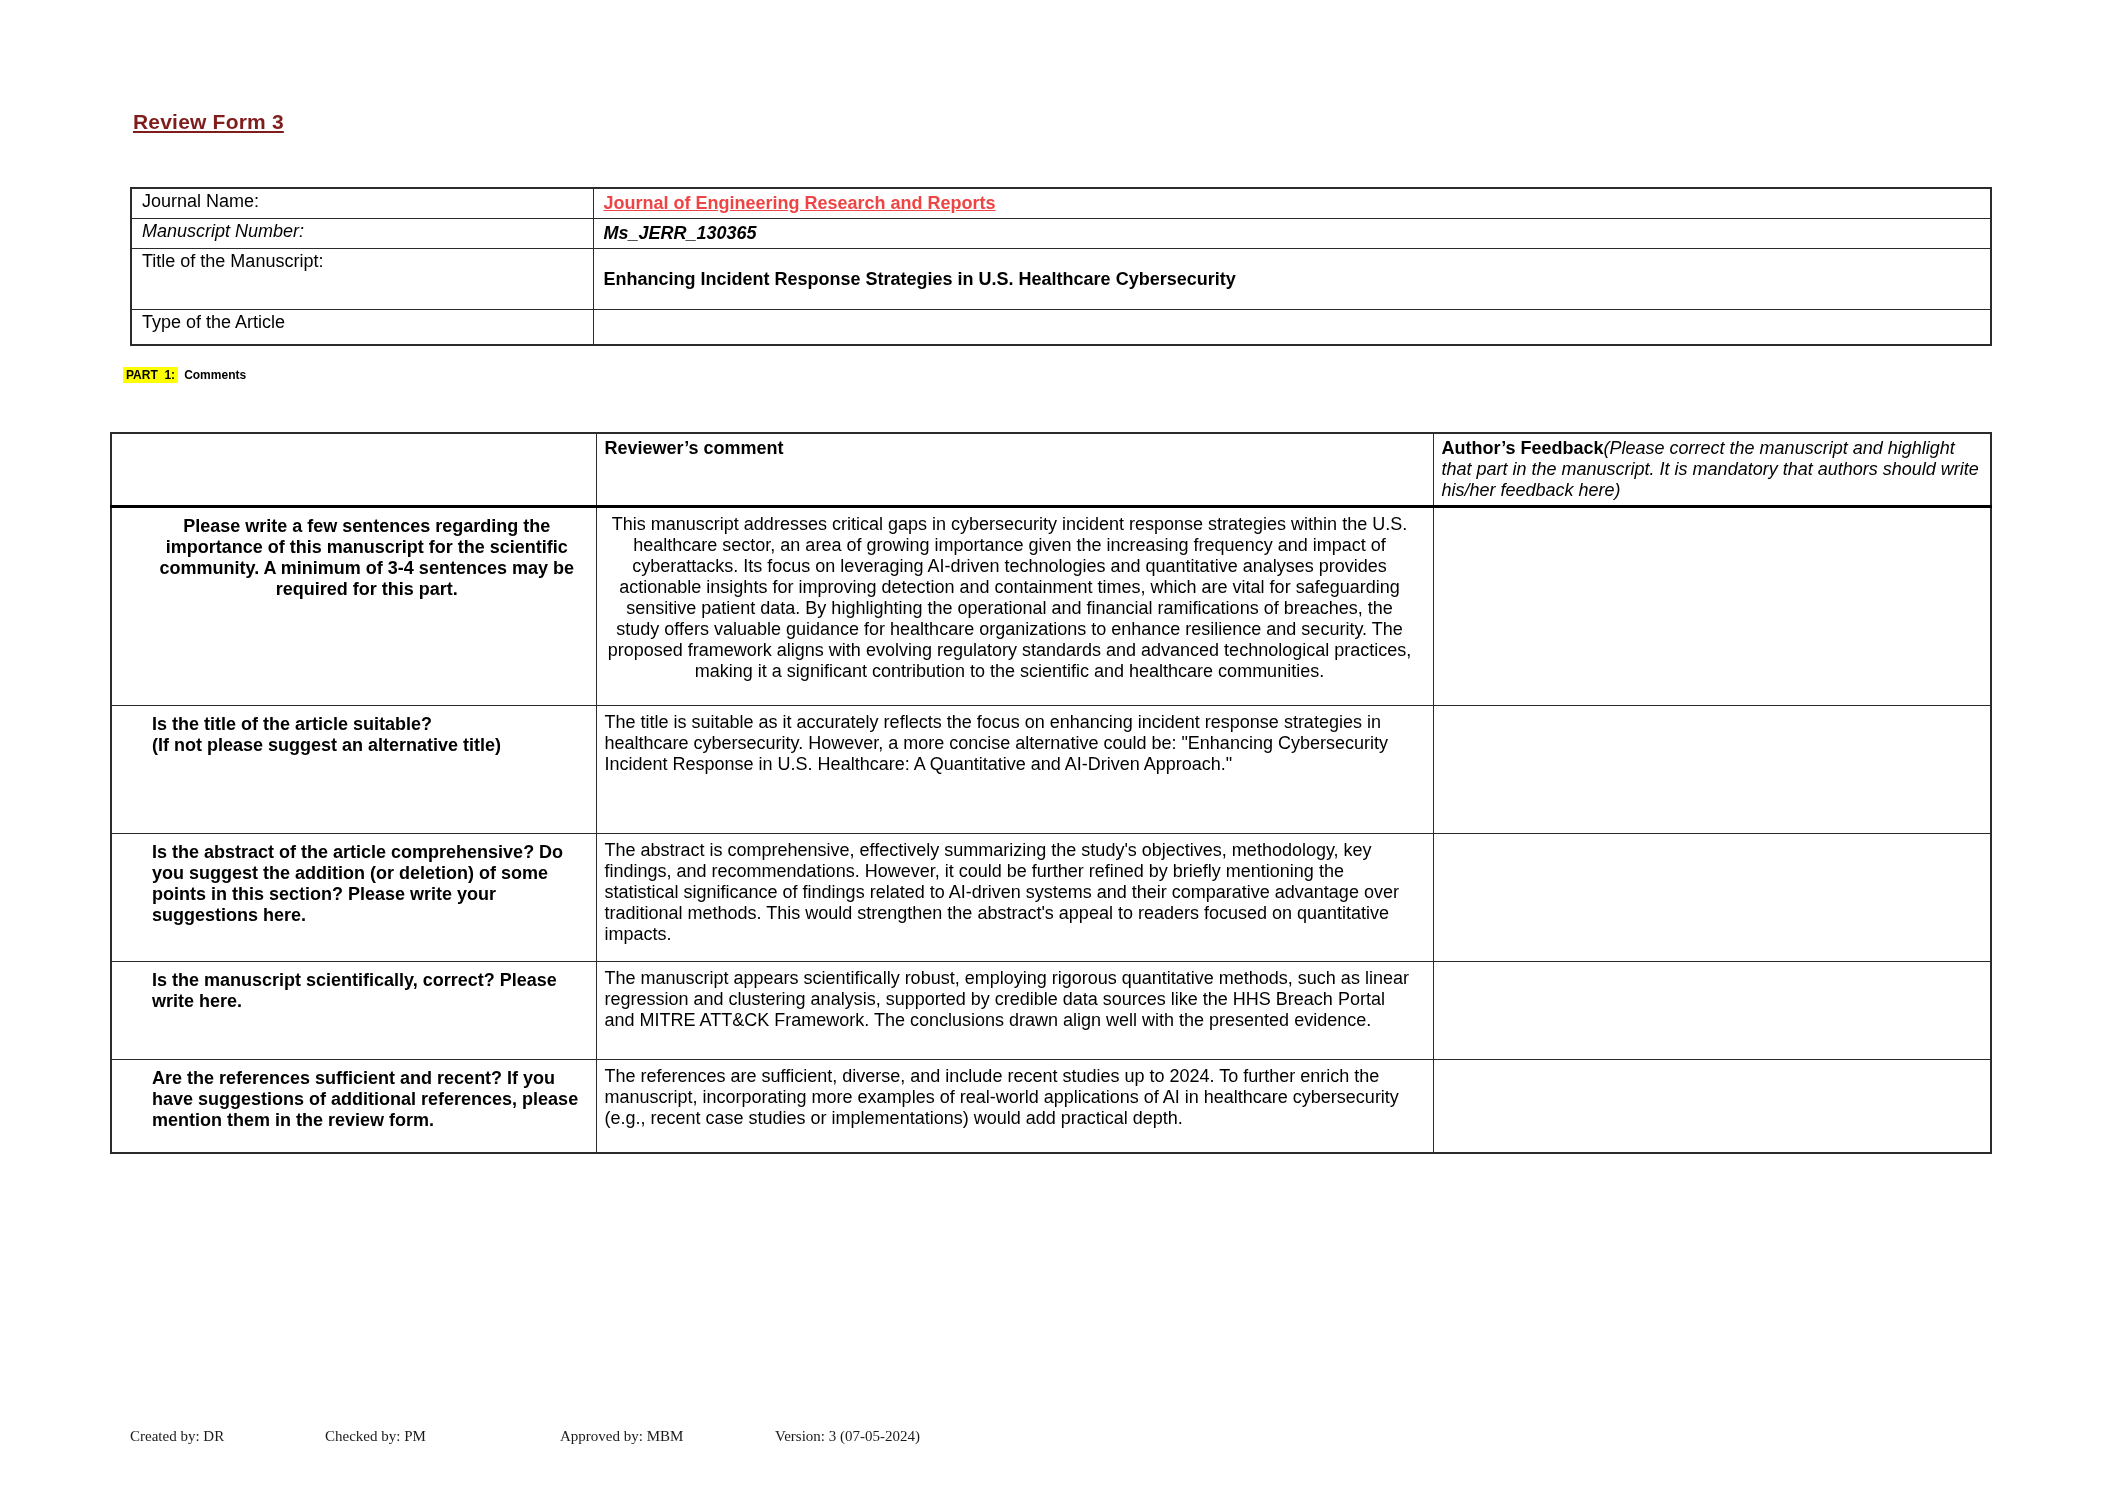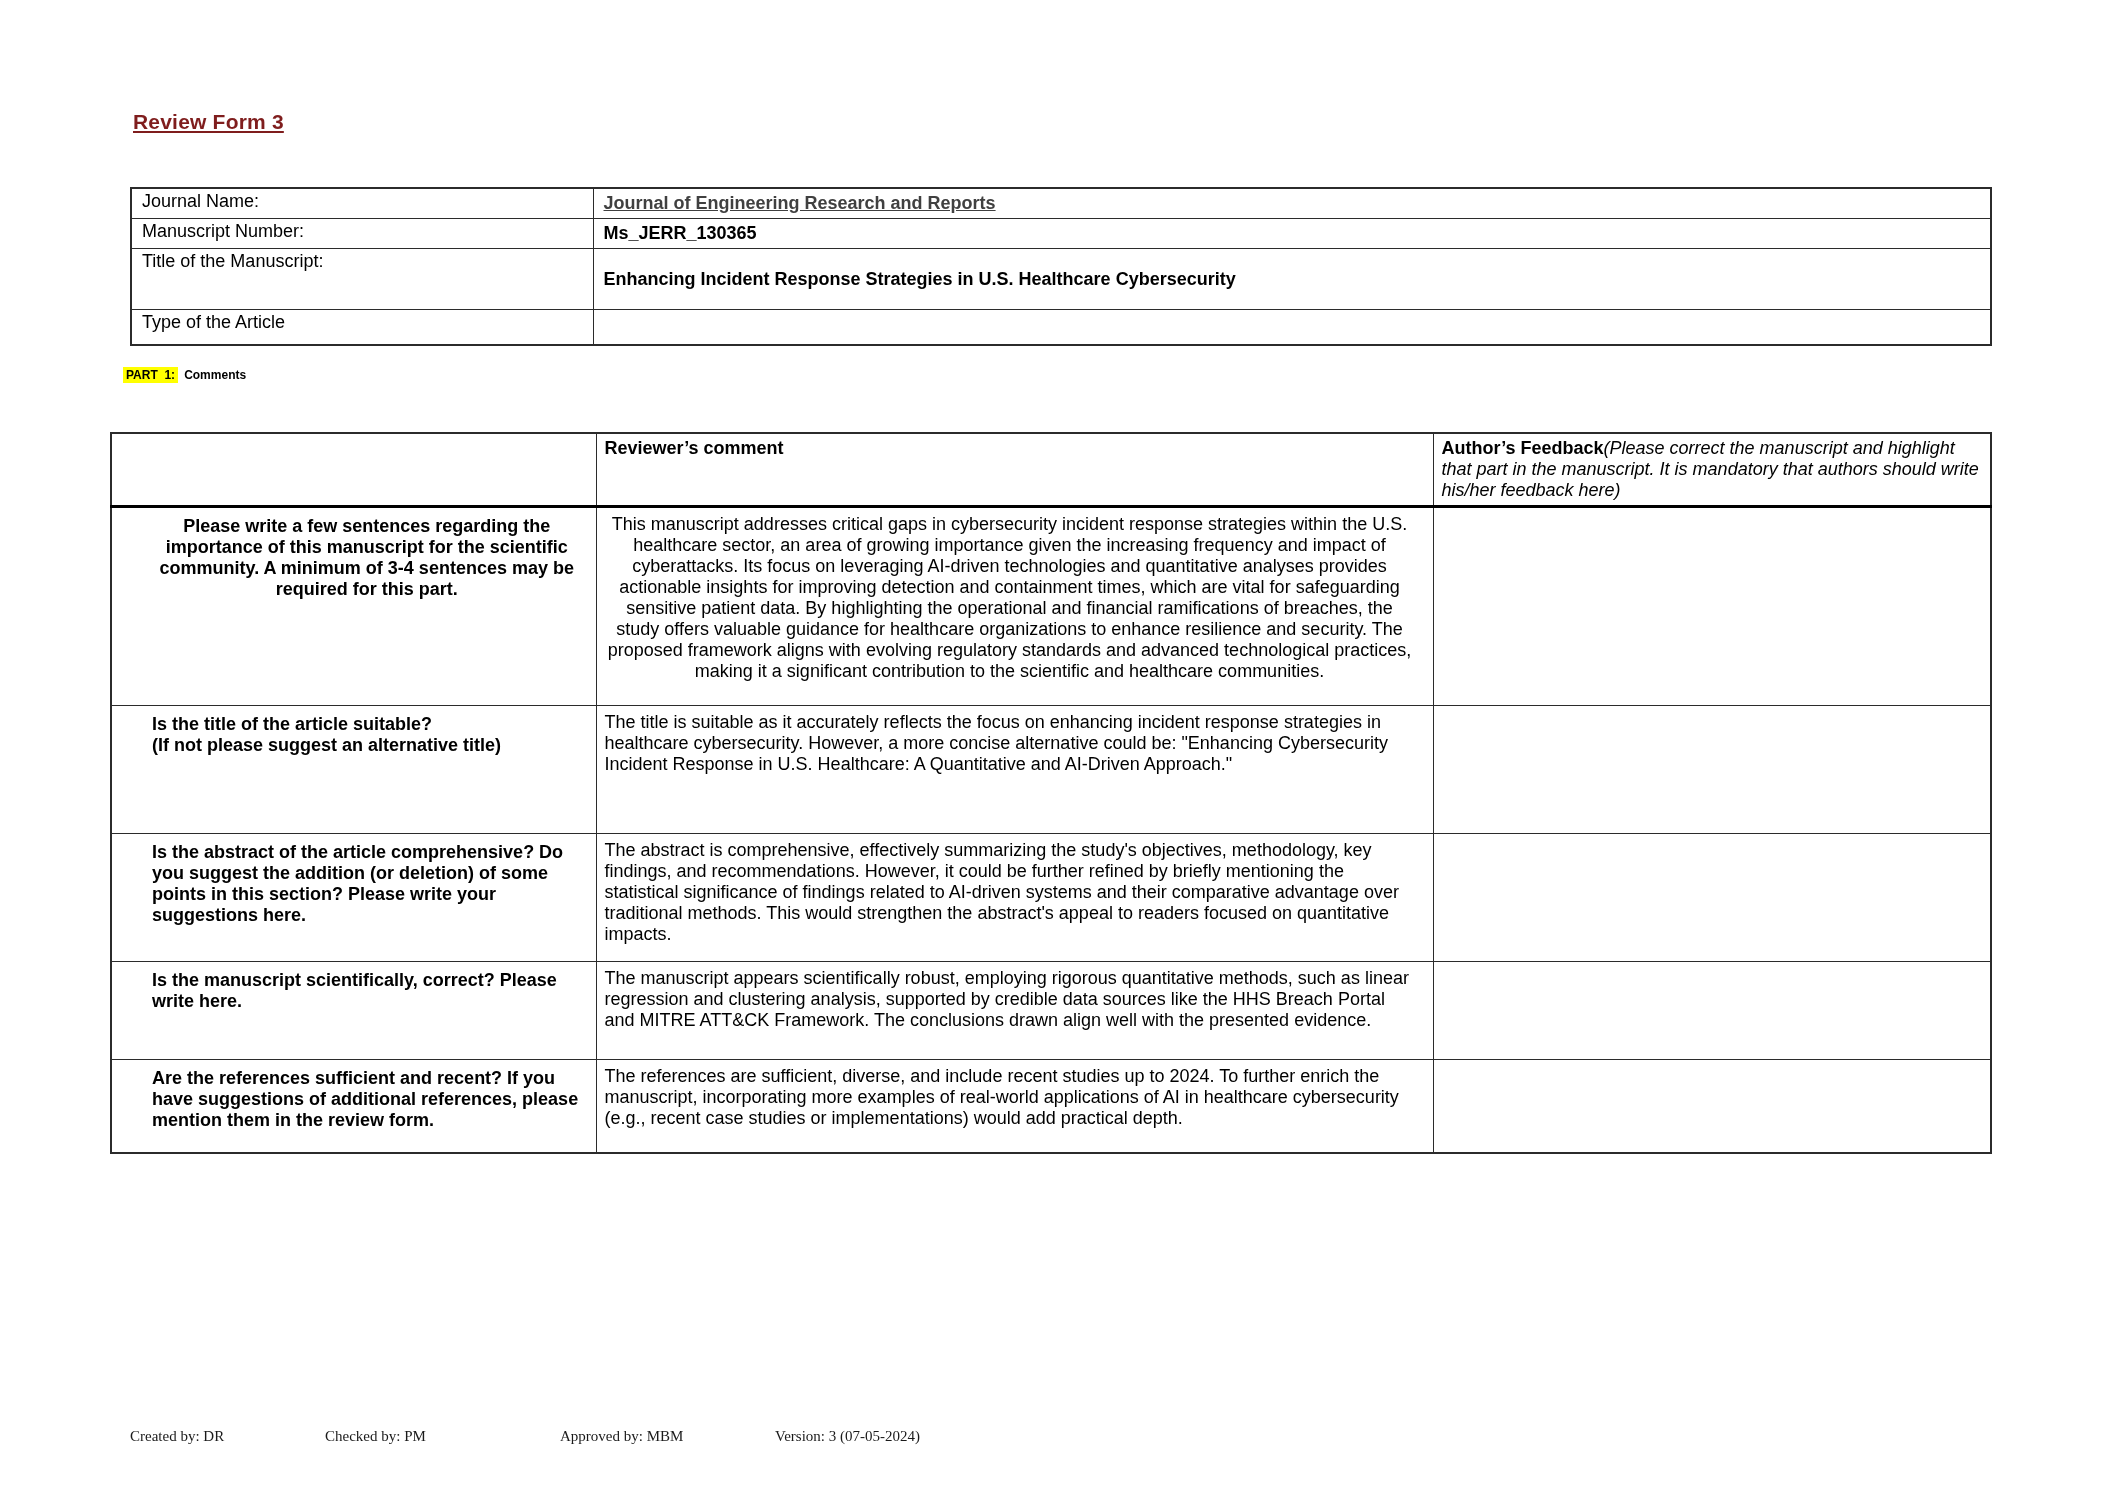--- a/index.html
+++ b/index.html
@@ -29,25 +29,25 @@
     border:2px solid #2b2b2b;
   }
   .info-table td {
     border:1px solid #2b2b2b;
     font-size:18px; line-height:21px;
     padding:2px 10px;
   }
   .info-label { vertical-align:top; }
   .info-value { vertical-align:middle; }
   .row-journal td    { height:25px;margin-top:48px; }
-  .row-manuscript td { height:25px; }
+  .row-manuscript td { height:25px;font-style:italic; }
   .row-title td      { height:56px; }
   .row-type td       { height:30px; }
   .link-value {
-    color:#404040; font-weight:bold; text-decoration:underline;
+    color:#ef4444; font-weight:bold; text-decoration:underline;
   }
   .bold-value { font-weight:bold; }
 
   
   .part-heading {
     position:absolute; left:123px; top:368px;
     font-size:12px; font-weight:bold;
   }
   .part-badge {
     background:#ffff00;

